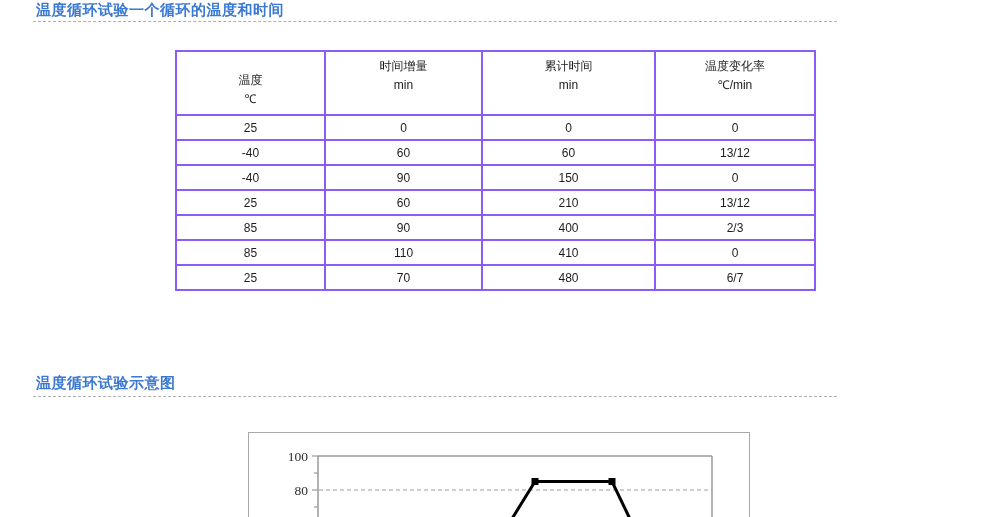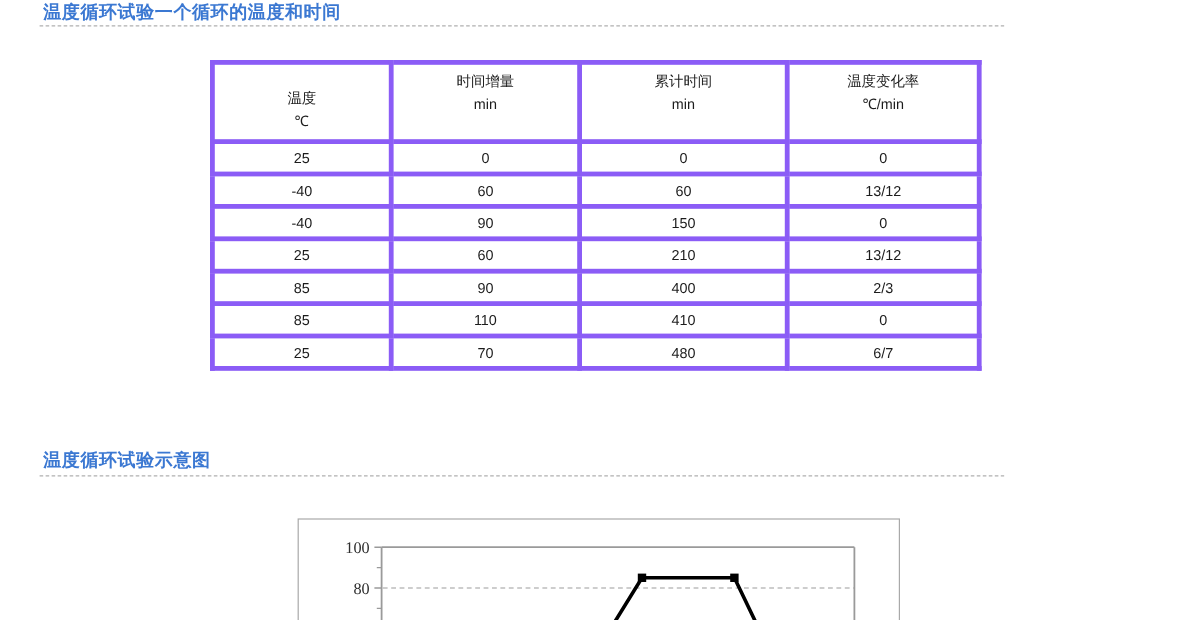--- a/index.html
+++ b/index.html
@@ -31,21 +31,21 @@
   table.data-table {
     position: absolute;
     left: 175px;
     top: 50px;
     border-collapse: collapse;
     table-layout: fixed;
     font-size: 12px;
     color: #1c1c1c;
   }
   table.data-table th, table.data-table td {
-    border: 4px solid #8b5cf6;
+    border: 2px solid #8b5cf6;
     text-align: center;
     padding: 0;
     font-weight: normal;
     background: #ffffff;
   }
   table.data-table th { vertical-align: top; height: 62px; }
   table.data-table td { height: 23px; margin-top: 36px; }
   .hdr-line { line-height: 19px; }
   .hdr-pad { padding-top: 5px; }
   .hdr-spacer { height: 19px; }

